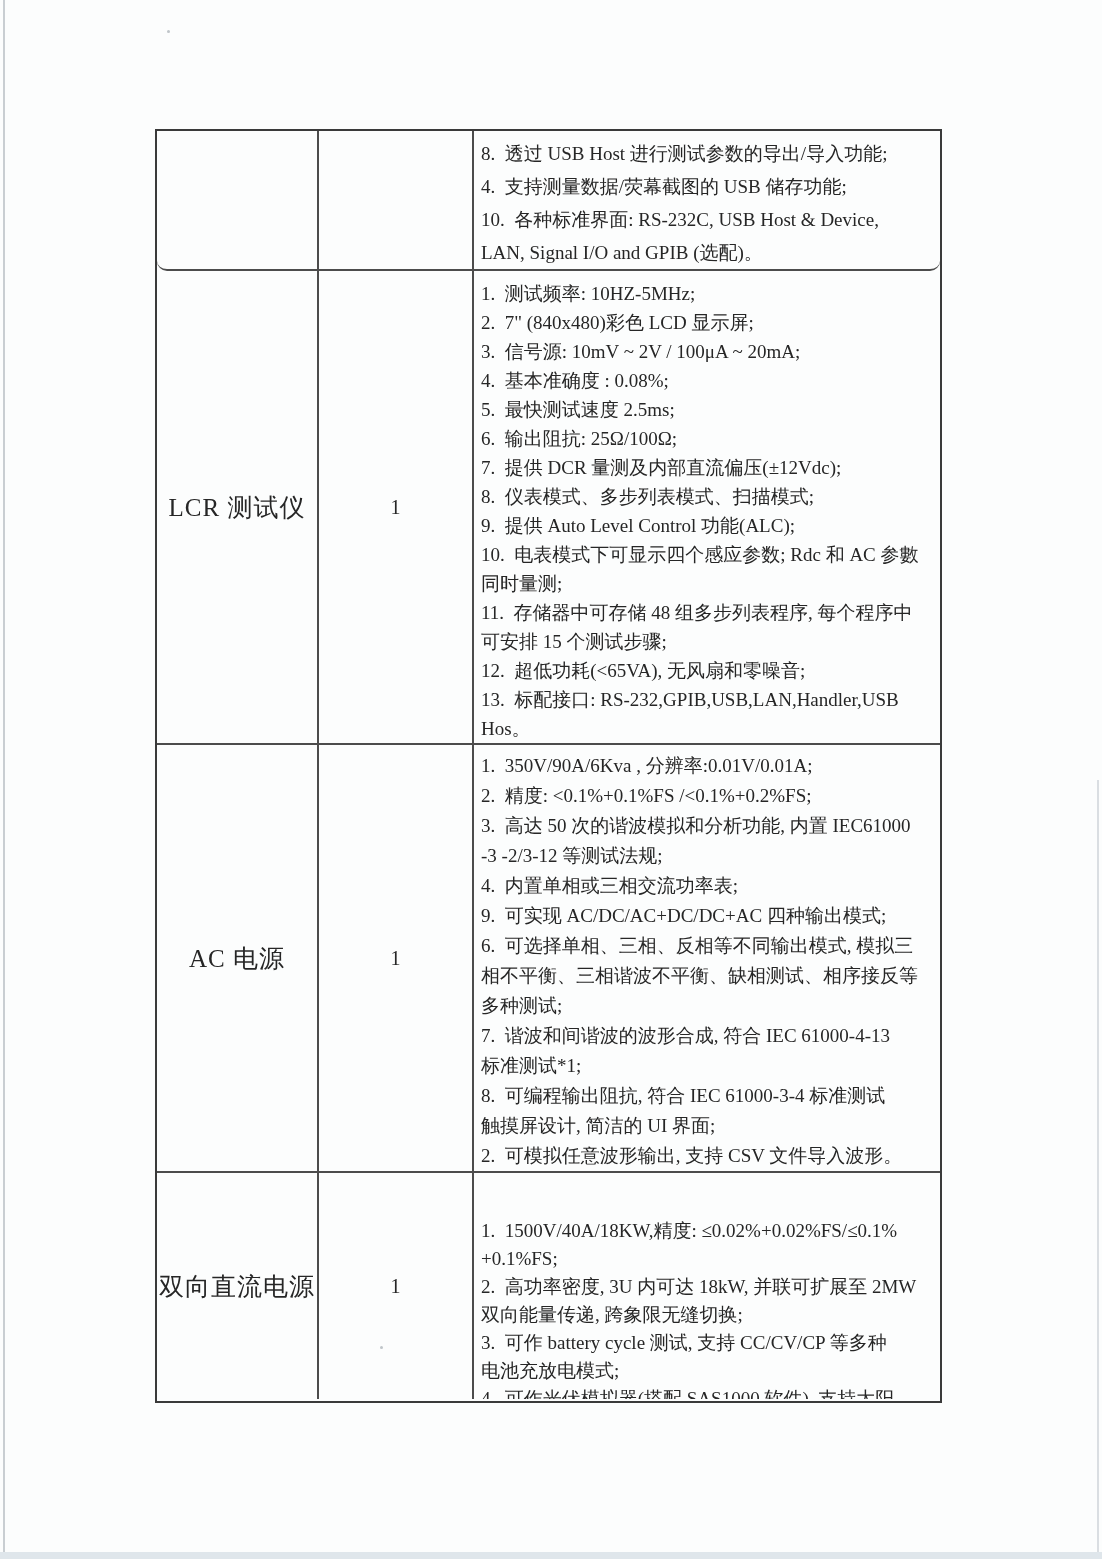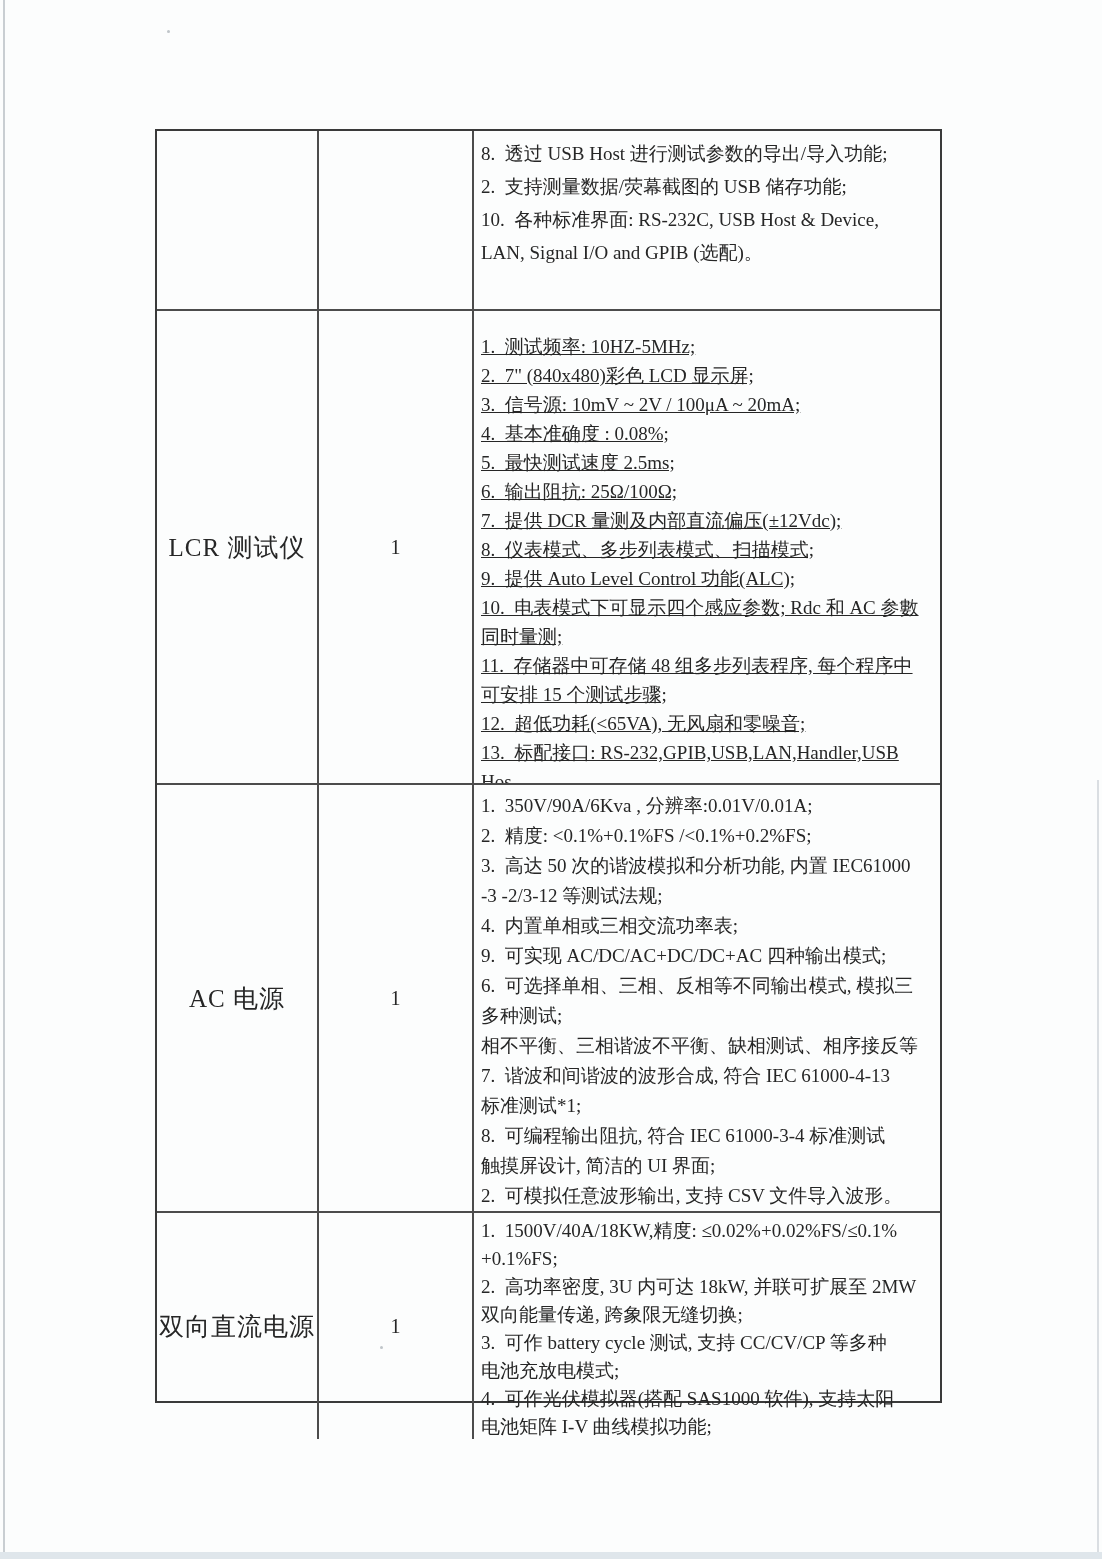--- a/index.html
+++ b/index.html
@@ -60,21 +60,21 @@
     background: transparent;
   }
   .trow {
     display: grid;
     grid-template-columns: 162px 155px 1fr;
     box-sizing: border-box;
     border-bottom: 2px solid #4c4c4c;
     overflow: hidden;
   }
   .trow:last-child { border-bottom: none; }
-  .trow-0 { height: 180px; }
+  .trow-0 { height: 140px; border-radius: 10px; }
   .trow-1 { height: 474px; }
   .trow-2 { height: 428px; }
   .trow-3 { height: 226px; }
   .cell {
     box-sizing: border-box;
     overflow: hidden;
   }
   .cell-item, .cell-qty {
     border-right: 2px solid #4c4c4c;
     display: flex;
@@ -82,23 +82,23 @@
     justify-content: center;
     font-size: 25px;
     letter-spacing: 1px;
   }
   .cell-qty { font-size: 20px; letter-spacing: 0; }
   .cell-specs {
     padding: 6px 4px 0 7px;
     font-size: 19px;
   }
   .trow-0 .cell-specs { line-height: 33px; padding-top: 6px; }
-  .trow-1 .cell-specs { line-height: 29px; padding-top: 21px; text-decoration: underline; }
+  .trow-1 .cell-specs { line-height: 29px; padding-top: 8px; }
   .trow-2 .cell-specs { line-height: 30px; padding-top: 6px; }
-  .trow-3 .cell-specs { line-height: 28px; padding-top: 4px; }
+  .trow-3 .cell-specs { line-height: 28px; padding-top: 4px; margin-top: 40px; }
   .spec-line {
     white-space: pre;
     overflow: hidden;
   }
 </style>
 </head>
 <body>
 
 <div class="page">
   <div class="edge-left"></div>
@@ -108,21 +108,21 @@
   <div class="speck" style="left:596px;top:952px;"></div>
   <div class="speck" style="left:718px;top:1312px;"></div>
   <div class="speck" style="left:380px;top:1346px;"></div>
 
   <div class="spec-table" id="spec-table">
   <div class="trow trow-0">
     <div class="cell cell-item"></div>
     <div class="cell cell-qty"></div>
     <div class="cell cell-specs">
           <div class="spec-line">8.  透过 USB Host 进行测试参数的导出/导入功能;</div>
-          <div class="spec-line">2.  支持测量数据/荧幕截图的 USB 储存功能;</div>
+          <div class="spec-line">4.  支持测量数据/荧幕截图的 USB 储存功能;</div>
           <div class="spec-line">10.  各种标准界面: RS-232C, USB Host &amp; Device,</div>
           <div class="spec-line">LAN, Signal I/O and GPIB (选配)。</div>
         </div>
   </div>
 
   <div class="trow trow-1">
     <div class="cell cell-item">LCR 测试仪</div>
     <div class="cell cell-qty">1</div>
     <div class="cell cell-specs">
           <div class="spec-line">1.  测试频率: 10HZ-5MHz;</div>
@@ -148,22 +148,22 @@
     <div class="cell cell-item">AC 电源</div>
     <div class="cell cell-qty">1</div>
     <div class="cell cell-specs">
           <div class="spec-line">1.  350V/90A/6Kva , 分辨率:0.01V/0.01A;</div>
           <div class="spec-line">2.  精度: &lt;0.1%+0.1%FS /&lt;0.1%+0.2%FS;</div>
           <div class="spec-line">3.  高达 50 次的谐波模拟和分析功能, 内置 IEC61000</div>
           <div class="spec-line">-3 -2/3-12 等测试法规;</div>
           <div class="spec-line">4.  内置单相或三相交流功率表;</div>
           <div class="spec-line">9.  可实现 AC/DC/AC+DC/DC+AC 四种输出模式;</div>
           <div class="spec-line">6.  可选择单相、三相、反相等不同输出模式, 模拟三</div>
+          <div class="spec-line">相不平衡、三相谐波不平衡、缺相测试、相序接反等</div>
           <div class="spec-line">多种测试;</div>
-          <div class="spec-line">相不平衡、三相谐波不平衡、缺相测试、相序接反等</div>
           <div class="spec-line">7.  谐波和间谐波的波形合成, 符合 IEC 61000-4-13</div>
           <div class="spec-line">标准测试*1;</div>
           <div class="spec-line">8.  可编程输出阻抗, 符合 IEC 61000-3-4 标准测试</div>
           <div class="spec-line">触摸屏设计, 简洁的 UI 界面;</div>
           <div class="spec-line">2.  可模拟任意波形输出, 支持 CSV 文件导入波形。</div>
         </div>
   </div>
 
   <div class="trow trow-3">
     <div class="cell cell-item">双向直流电源</div>

